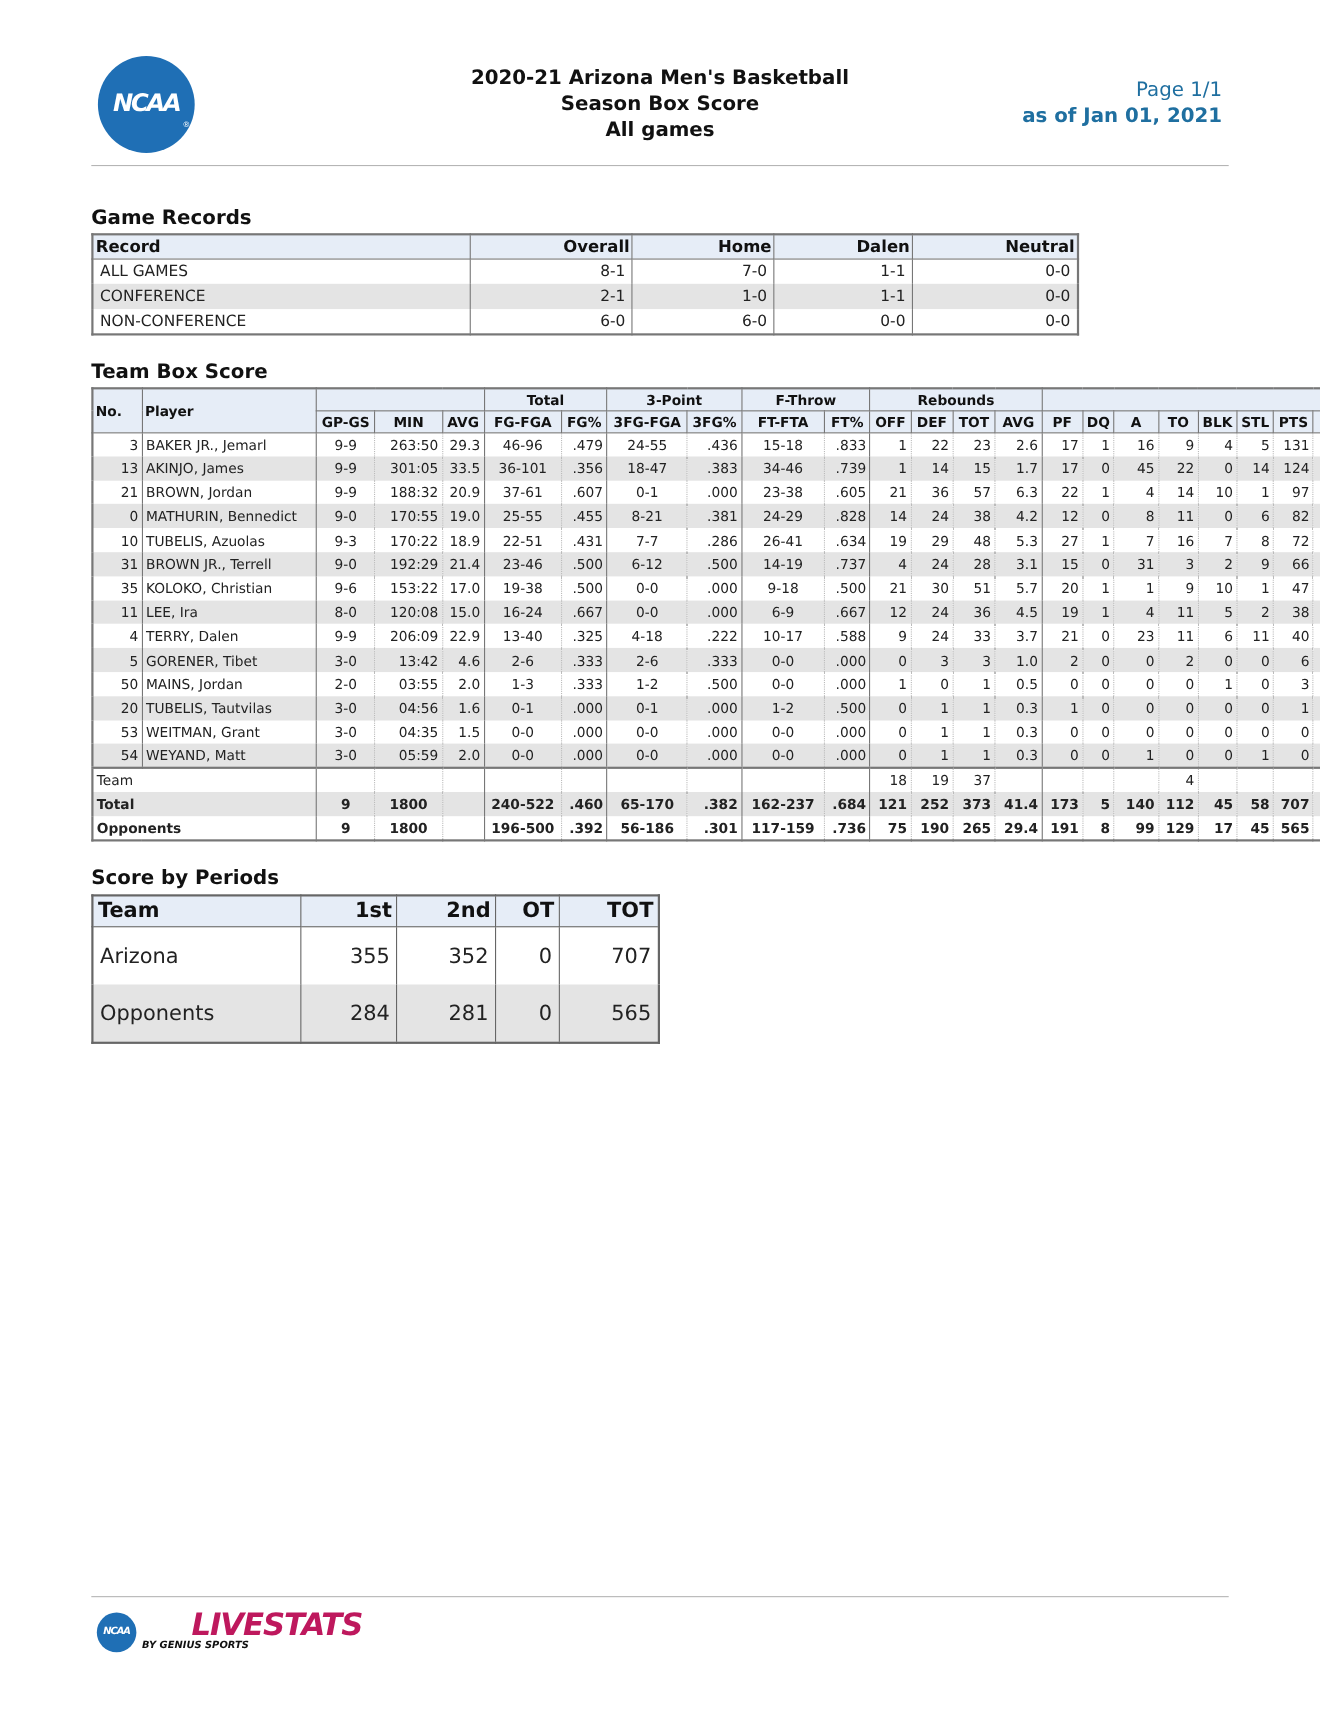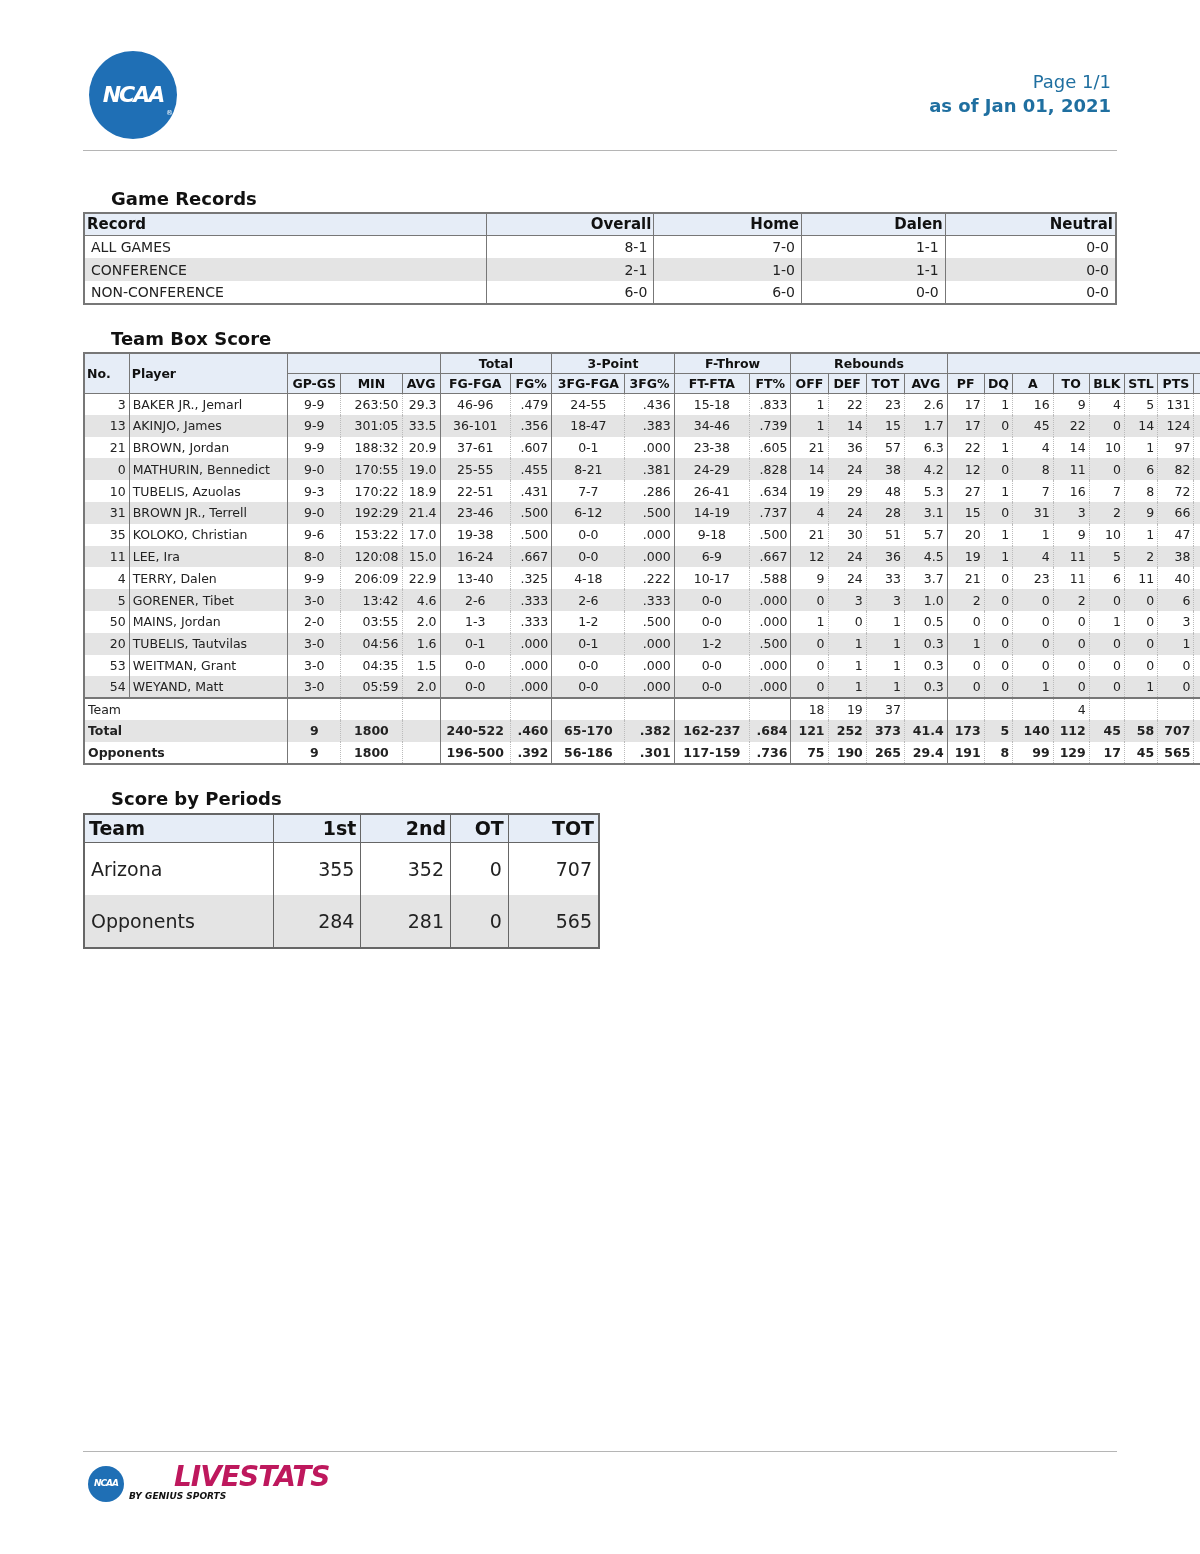--- a/index.html
+++ b/index.html
@@ -10,27 +10,27 @@
   .ncaa-logo { position: absolute; left: 6px; top: 3px; width: 88px; height: 88px; border-radius: 50%;
     background: #1f6fb5; overflow: hidden; }
   .ncaa-logo .txt { position: absolute; left: 0; width: 100%; top: 31px; text-align: center; color: #fff;
     font-family: "DejaVu Sans", sans-serif; font-weight: bold; font-style: italic; font-size: 22px; letter-spacing: -2px; }
   .ncaa-logo .reg { position: absolute; right: 4px; top: 58px; color: #fff; font-size: 7px; }
   .title-block { position: absolute; left: 0; right: 0; top: 11px; text-align: center; font-weight: bold; font-size: 18px; line-height: 24px; }
   .page-info { position: absolute; right: 6px; top: 22px; text-align: right; color: #1f6fa0; font-size: 18px; line-height: 24px; }
   .page-info .asof { font-weight: bold; }
   .hr { position: absolute; left: 83px; width: 1034px; height: 1px; background: #b5b5b5; }
 
-  .section-title { position: absolute; left: 83px; font-weight: bold; font-size: 18px; margin-left: 28px; }
+  .section-title { position: absolute; left: 83px; font-weight: bold; font-size: 18px; }
 
   table { border-collapse: collapse; position: absolute; left: 83px; }
   td, th { font-family: "DejaVu Sans", sans-serif; }
 
   
-  .records { width: 1034px; border: 2px solid #777; }
+  .records { width: 898px; border: 2px solid #777; }
   .records th { background: #e6edf7; font-size: 15px; font-weight: bold; height: 22px; text-align: right; padding: 0 2px; border: 1px solid #777; }
   .records th.lft { text-align: left; }
   .records td { font-size: 14px; height: 23px; text-align: right; padding: 0 6px; border-left: 1px solid #777; border-right: 1px solid #777; color: #222; }
   .records td.lft { text-align: left; }
   .records tr.alt td { background: #e4e4e4; }
 
   
   .box { width: 1154px; border: 2px solid #777; font-size: 12.5px; }
   .box th { background: #e6edf7; font-weight: bold; font-size: 12.5px; height: 20px; padding: 0 2px; border: 1px solid #777; text-align: center; white-space: nowrap; }
   .box th.plabel { text-align: left; padding-left: 2px; }
@@ -56,20 +56,25 @@
   .footer-logo .live { position: absolute; left: 42px; top: 0; font-weight: bold; font-style: italic; font-size: 28px; letter-spacing: -1px; color: #be185d; line-height: 30px; margin-left: 44px; }
   .footer-logo .by { position: absolute; left: 41px; top: 29px; font-weight: bold; font-style: italic; font-size: 9px; color: #111; }
 </style>
 </head>
 <body>
 
 <div class="header">
   <div class="ncaa-logo">
     <div class="txt">NCAA</div>
     <div class="reg">®</div>
+  </div>
+  <div class="title-block">
+    <div>2020-21 Arizona Men's Basketball</div>
+    <div>Season Box Score</div>
+    <div>All games</div>
   </div>
   <div class="page-info">
     <div>Page 1/1</div>
     <div class="asof">as of Jan 01, 2021</div>
   </div>
 </div>
 <div class="hr" style="top:150px;"></div>
 
 <div class="section-title" style="top:188px;">Game Records</div>
 <table class="records" style="top:212px;">

